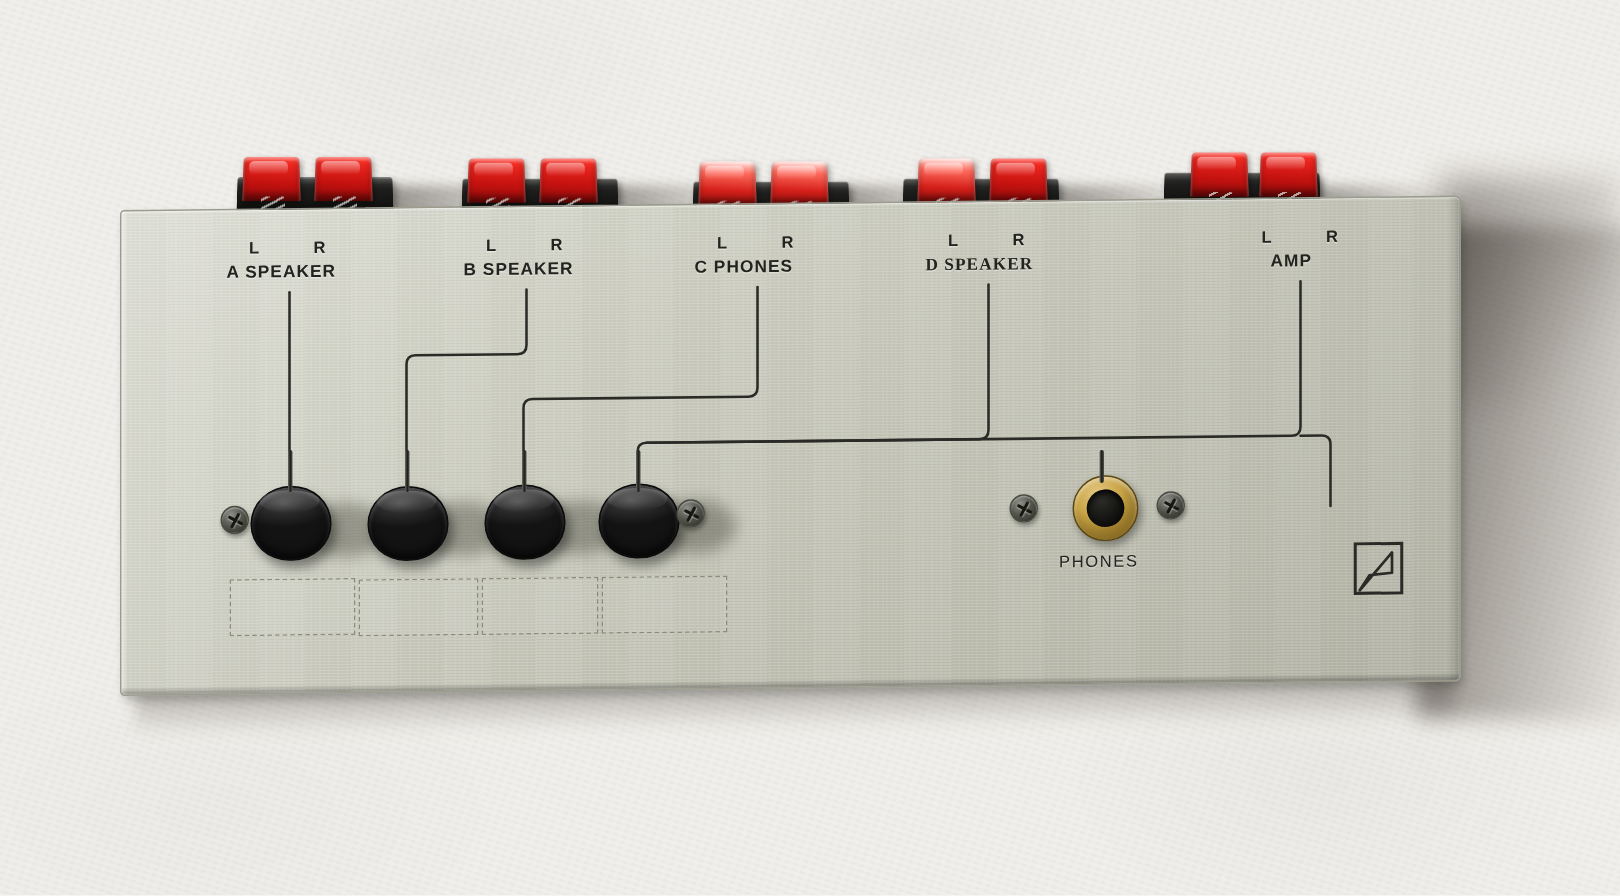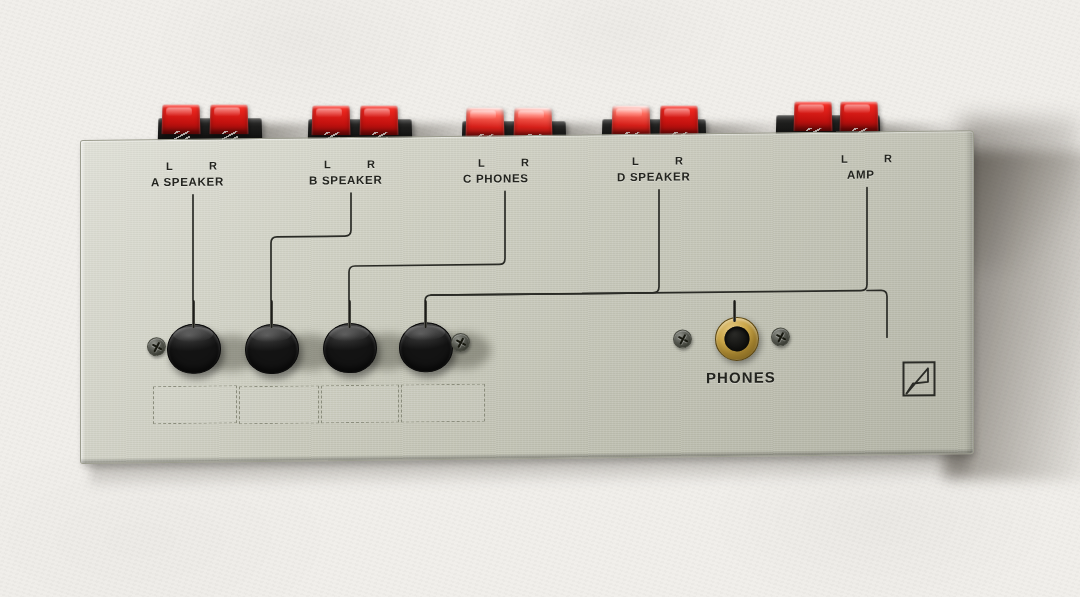--- a/index.html
+++ b/index.html
@@ -90,21 +90,21 @@
     position:absolute;top:0;
     font-size:11px;font-weight:bold;color:#23241f;letter-spacing:.5px;
     text-shadow:0 1px 0 rgba(255,255,255,.35);
   }
   .blk-label{
     position:absolute;font-size:11.5px;font-weight:bold;color:#23241f;
     letter-spacing:.7px;white-space:nowrap;
     text-shadow:0 1px 0 rgba(255,255,255,.3);
   }
   .phones-label{
-    position:absolute;font-size:15px;font-weight:bold;color:#23241f;
+    position:absolute;font-size:11px;font-weight:normal;color:#23241f;
     letter-spacing:1.1px;white-space:nowrap;
     text-shadow:0 1px 0 rgba(255,255,255,.3);
   }
 
   
   .traces{position:absolute;left:0;top:0;width:892px;height:322px;pointer-events:none;}
 
   
   .knob{
     position:absolute;width:52px;height:48px;border-radius:50% 50% 48% 48%;
@@ -278,21 +278,21 @@
     <div class="lr-l" style="left:243px;top:20px;">L</div>
     <div class="lr-r" style="left:286px;top:20px;">R</div>
     <div class="blk-label" style="left:228px;top:36px;">B SPEAKER</div>
 
     <div class="lr-l" style="left:397px;top:20px;">L</div>
     <div class="lr-r" style="left:440px;top:20px;">R</div>
     <div class="blk-label" style="left:382px;top:36px;">C PHONES</div>
 
     <div class="lr-l" style="left:551px;top:20px;">L</div>
     <div class="lr-r" style="left:594px;top:20px;">R</div>
-    <div class="blk-label" style="left:536px;top:36px;">D SPEAKER</div>
+    <div class="blk-label" style="left:536px;top:36px;font-family:Liberation Serif, serif;">D SPEAKER</div>
 
     <div class="lr-l" style="left:760px;top:20px;">L</div>
     <div class="lr-r" style="left:803px;top:20px;">R</div>
     <div class="blk-label" style="left:766px;top:36px;">AMP</div>
 
     <svg class="traces" viewBox="0 0 892 322">
       <g fill="none" stroke="#2a2b26" stroke-width="1.7" stroke-linecap="round">
 
         <path d="M112,55 L112,205"></path>
 

